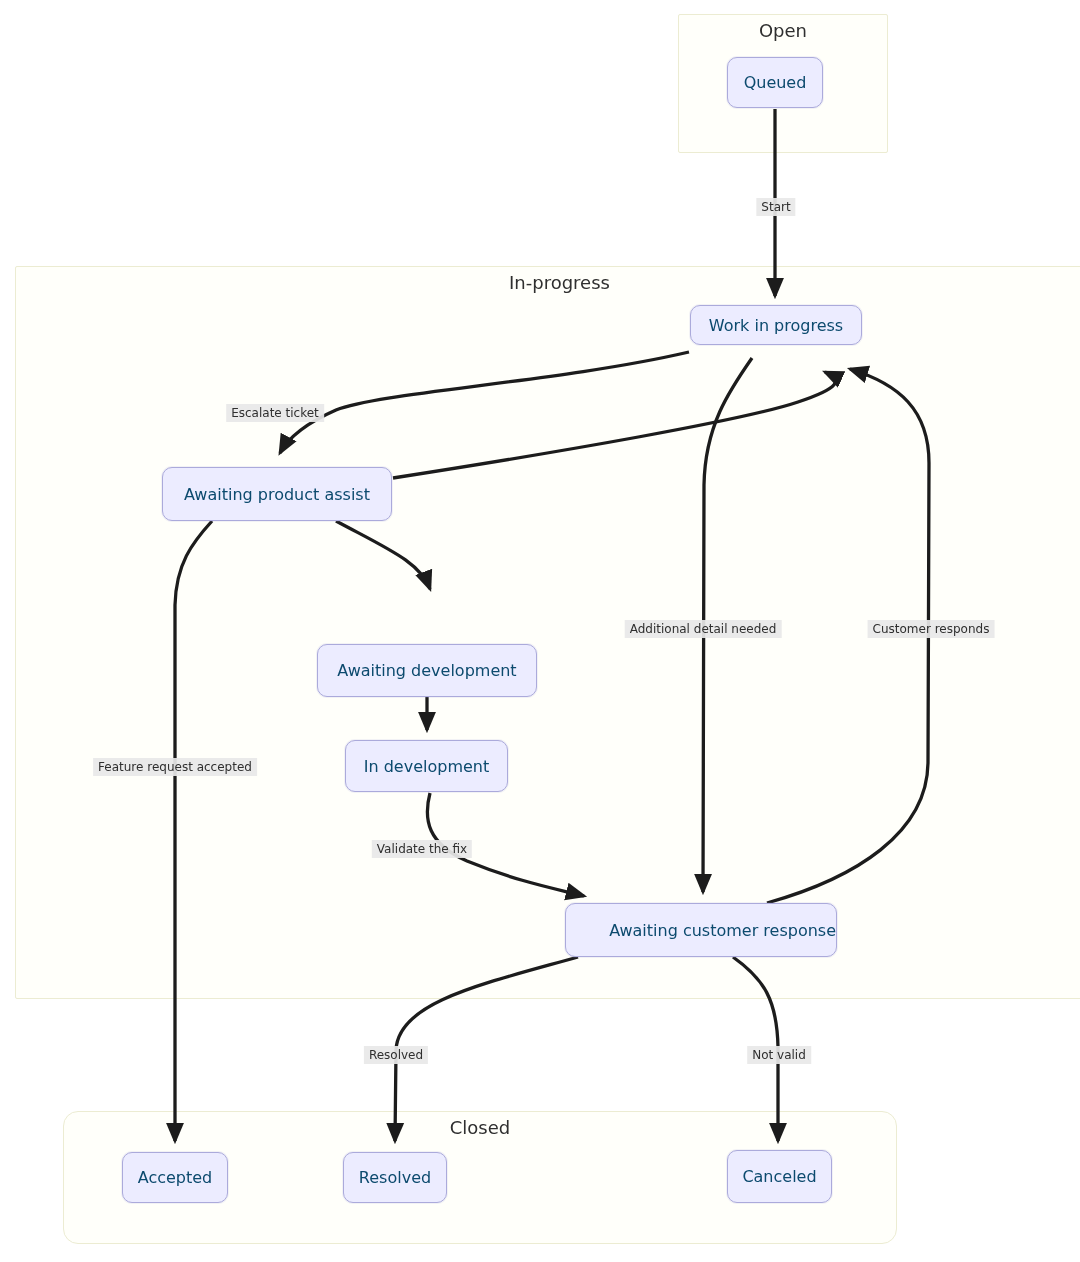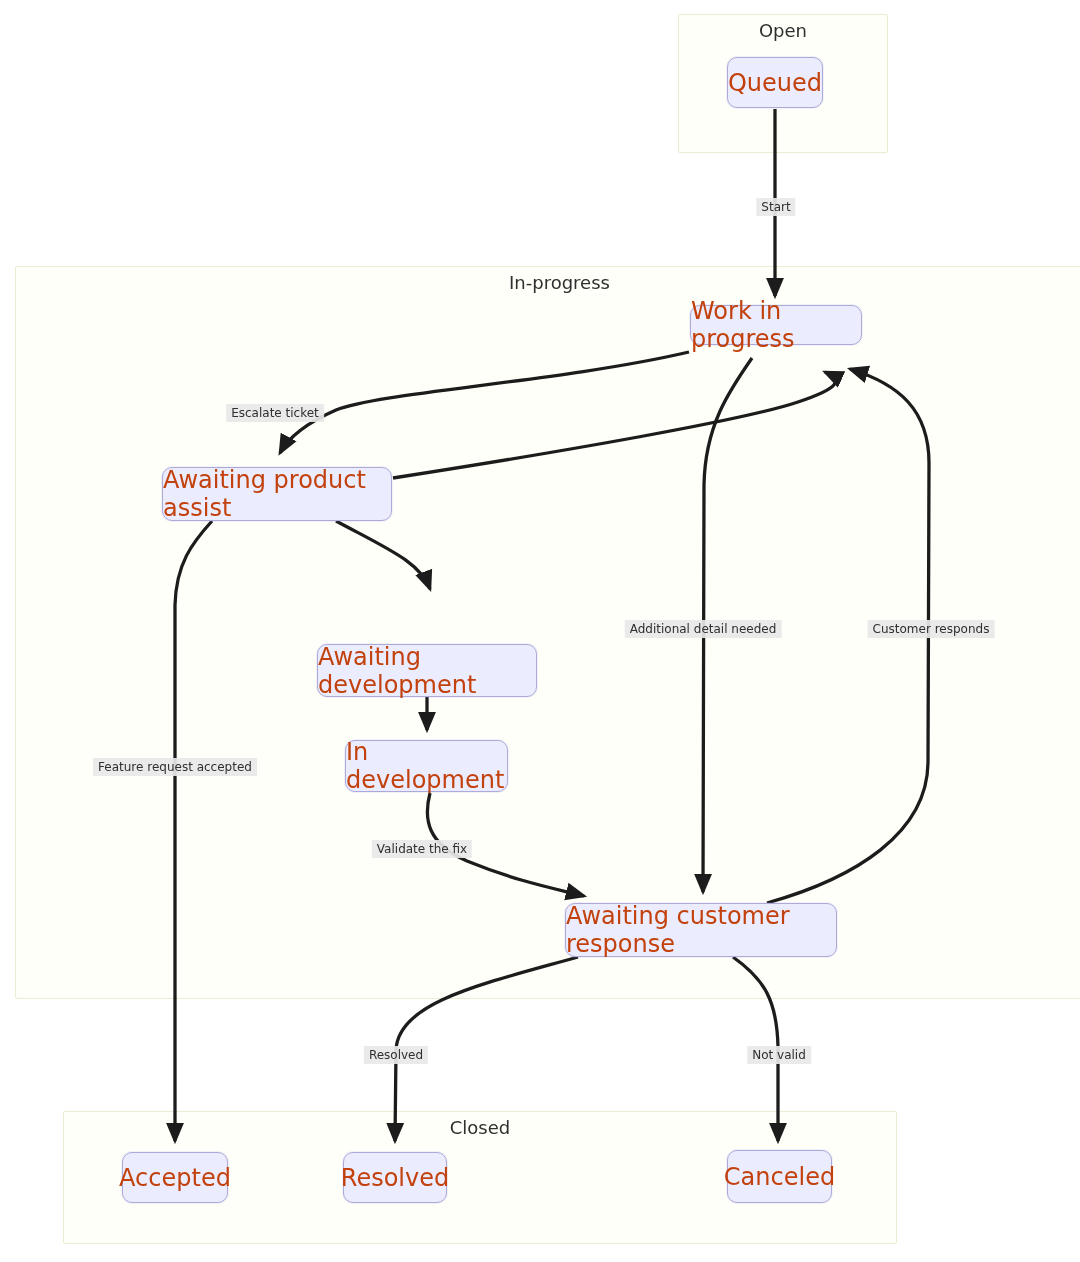--- a/index.html
+++ b/index.html
@@ -32,22 +32,22 @@
     stroke:#1c1c1c;
     stroke-width:3.3;
     fill:none;
   }
   .node{
     position:absolute;
     background:#ECECFF;
     border:1.6px solid #abaadb;
     border-radius:10px;
     display:flex;align-items:center;justify-content:center;
-    font-size:24px;
-    color:#c2410c;
+    font-size:16px;
+    color:#0c4a6e;
     z-index:2;
     box-sizing:border-box;
     box-shadow:0 0 0 1px rgba(171,170,219,0.15);
   }
   .edge-label{
     position:absolute;
     transform:translate(-50%,-50%);
     background:rgba(232,232,232,0.92);
     padding:2px 5px;
     font-size:12px;
@@ -60,21 +60,21 @@
 <body>
 
 <div class="canvas">
 
   <div class="cluster" style="left:670px;top:14px;width:208px;height:137px;margin-left:8px;">
     <div class="cluster-label">Open</div>
   </div>
   <div class="cluster" style="left:15px;top:266px;width:1048px;height:731px;padding-left:39px;">
     <div class="cluster-label">In-progress</div>
   </div>
-  <div class="cluster" style="left:63px;top:1111px;width:832px;height:131px;">
+  <div class="cluster" style="left:63px;top:1111px;width:832px;height:131px;border-radius:15px;">
     <div class="cluster-label">Closed</div>
   </div>
 
   <svg class="edges" width="1080" height="1262" viewBox="0 0 1080 1262">
     <defs>
       <marker id="arrow" viewBox="0 0 10 10" refX="8.5" refY="5" markerWidth="6.5" markerHeight="6.5" orient="auto">
         <polygon points="0,0.8 10,5 0,9.2" fill="#1c1c1c"></polygon>
       </marker>
     </defs>
     <path d="M 775,109 L 775,296" marker-end="url(#arrow)"></path>
@@ -103,21 +103,21 @@
     </div>
 
   <div class="node" style="left:317px;top:604px;width:220px;height:53px;margin-top:40px;">
       <span>Awaiting development</span>
     </div>
 
   <div class="node" style="left:345px;top:740px;width:163px;height:52px;">
       <span>In development</span>
     </div>
 
-  <div class="node" style="left:565px;top:903px;width:272px;height:54px;">
+  <div class="node" style="left:565px;top:903px;width:272px;height:54px;justify-content:flex-end;">
       <span>Awaiting customer response</span>
     </div>
 
   <div class="node" style="left:122px;top:1152px;width:106px;height:51px;">
       <span>Accepted</span>
     </div>
 
   <div class="node" style="left:343px;top:1152px;width:104px;height:51px;">
       <span>Resolved</span>
     </div>

